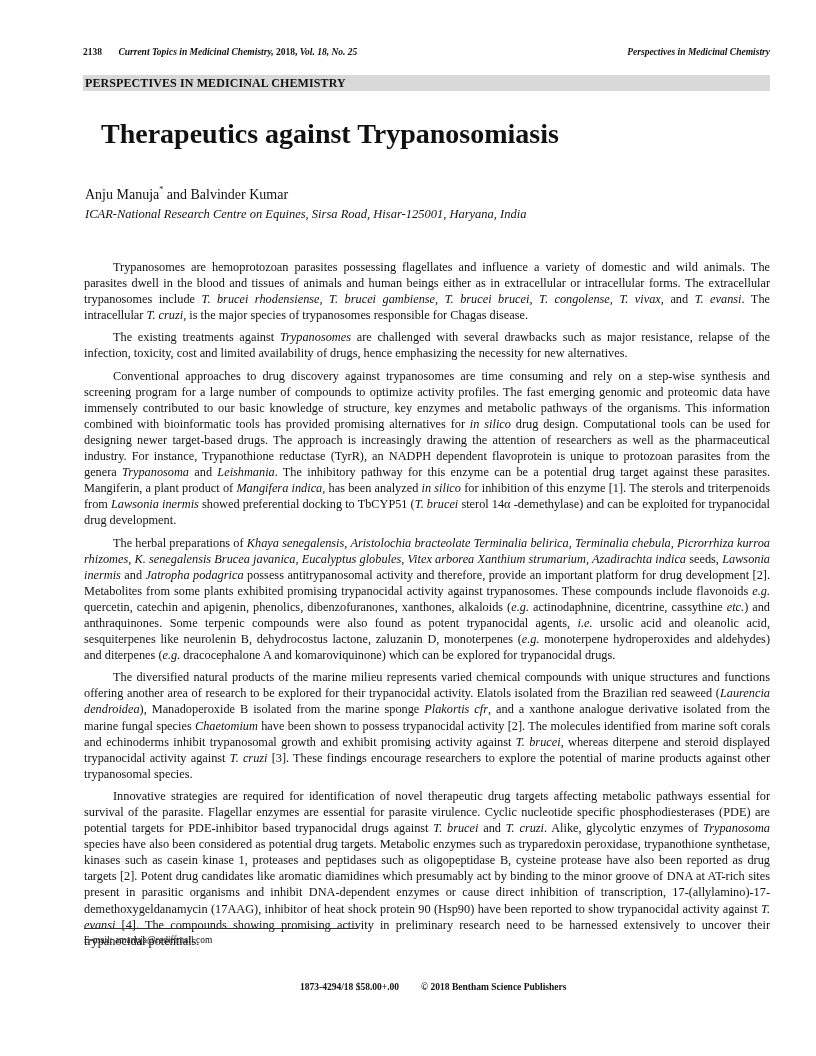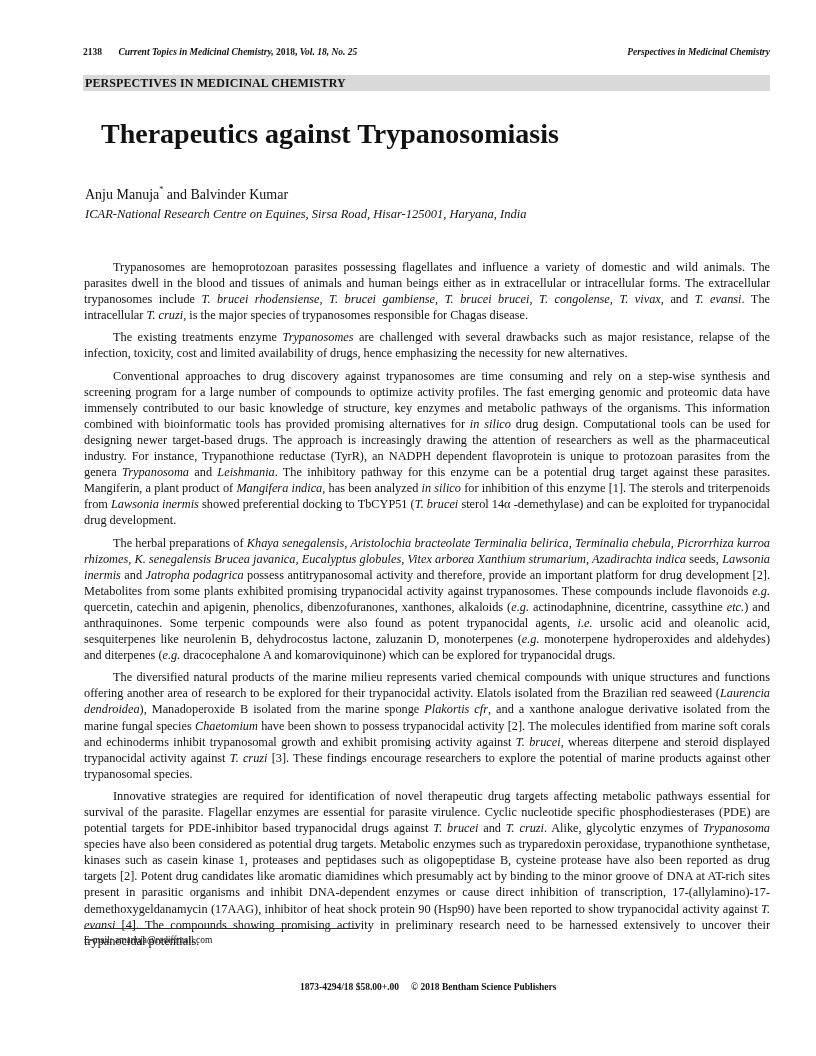--- a/index.html
+++ b/index.html
@@ -11,21 +11,21 @@
   .section-bar span { position: absolute; left: 2px; top: 1px; font-size: 12px; font-weight: bold; letter-spacing: 0.1px; }
   .title { position: absolute; left: 84px; top: 101px; font-size: 28px; font-weight: bold; margin: 17px; }
   .authors { position: absolute; left: 85px; top: 160px; font-size: 14px; margin-top: 25px; }
   .authors sup { font-size: 8px; vertical-align: 7px; }
   .affil { position: absolute; left: 85px; top: 207px; font-size: 12.5px; font-style: italic; }
   .abstract { position: absolute; left: 84px; top: 239px; width: 686px; font-size: 12.3px; line-height: 16.1px; text-align: justify; margin-top: 20px; }
   .abstract p { margin: 0 0 6px 0; text-indent: 29px; }
   .fn-rule { position: absolute; left: 84px; top: 928px; width: 274px; height: 1px; background: #333; }
   .footnote { position: absolute; left: 84px; top: 934px; font-size: 9.5px; line-height: 13px; }
   .copyright { position: absolute; left: 300px; top: 982px; font-size: 9.5px; font-weight: bold; }
-  .copyright span + span { margin-left: 12px; }
+  .copyright span + span { margin-left: 22px; }
 </style>
 </head>
 <body>
 
 <div class="running-head">
   <div class="left">
     <span class="page-no">2138</span>
     <i>Current Topics in Medicinal Chemistry,</i>
     <span>2018,</span>
     <i>Vol. 18, No. 25</i>
@@ -40,21 +40,21 @@
 <h1 class="title">Therapeutics against Trypanosomiasis</h1>
 
 <div class="authors">
   <span>Anju Manuja</span><sup>*</sup><span> and Balvinder Kumar</span>
 </div>
 
 <div class="affil">ICAR-National Research Centre on Equines, Sirsa Road, Hisar-125001, Haryana, India</div>
 
 <div class="abstract" id="abstract">
     <p><span>Trypanosomes are hemoprotozoan parasites possessing flagellates and influence a variety of domestic and wild animals. The parasites dwell in the blood and tissues of animals and human beings either as in extracellular or intracellular forms. The extracellular trypanosomes include </span><i>T. brucei rhodensiense, T. brucei gambiense, T. brucei brucei</i><span>, </span><i>T. congolense, T. vivax,</i><span> and </span><i>T. evansi</i><span>. The intracellular </span><i>T. cruzi,</i><span> is the major species of trypanosomes responsible for Chagas disease.</span></p>
-    <p><span>The existing treatments enzyme </span><i>Trypanosomes</i><span> are challenged with several drawbacks such as major resistance, relapse of the infection, toxicity, cost and limited availability of drugs, hence emphasizing the necessity for new alternatives.</span></p>
+    <p><span>The existing treatments against </span><i>Trypanosomes</i><span> are challenged with several drawbacks such as major resistance, relapse of the infection, toxicity, cost and limited availability of drugs, hence emphasizing the necessity for new alternatives.</span></p>
     <p><span>Conventional approaches to drug discovery against trypanosomes are time consuming and rely on a step-wise synthesis and screening program for a large number of compounds to optimize activity profiles. The fast emerging genomic and proteomic data have immensely contributed to our basic knowledge of structure, key enzymes and metabolic pathways of the organisms. This information combined with bioinformatic tools has provided promising alternatives for </span><i>in silico</i><span> drug design. Computational tools can be used for designing newer target-based drugs. The approach is increasingly drawing the attention of researchers as well as the pharmaceutical industry. For instance, Trypanothione reductase (TyrR), an NADPH dependent flavoprotein is unique to protozoan parasites from the genera </span><i>Trypanosoma</i><span> and </span><i>Leishmania</i><span>. The inhibitory pathway for this enzyme can be a potential drug target against these parasites. Mangiferin, a plant product of </span><i>Mangifera indica,</i><span> has been analyzed </span><i>in silico</i><span> for inhibition of this enzyme [1]. The sterols and triterpenoids from </span><i>Lawsonia inermis</i><span> showed preferential docking to TbCYP51 (</span><i>T. brucei</i><span> sterol 14α -demethylase) and can be exploited for trypanocidal drug development.</span></p>
     <p><span>The herbal preparations of </span><i>Khaya senegalensis, Aristolochia bracteolate Terminalia belirica, Terminalia chebula, Picrorrhiza kurroa rhizomes, K. senegalensis Brucea javanica, Eucalyptus globules, Vitex arborea Xanthium strumarium, Azadirachta indica</i><span> seeds, </span><i>Lawsonia inermis</i><span> and </span><i>Jatropha podagrica</i><span> possess antitrypanosomal activity and therefore, provide an important platform for drug development [2]. Metabolites from some plants exhibited promising trypanocidal activity against trypanosomes. These compounds include flavonoids </span><i>e.g.</i><span> quercetin, catechin and apigenin, phenolics, dibenzofuranones, xanthones, alkaloids (</span><i>e.g.</i><span> actinodaphnine, dicentrine, cassythine </span><i>etc.</i><span>) and anthraquinones. Some terpenic compounds were also found as potent trypanocidal agents, </span><i>i.e.</i><span> ursolic acid and oleanolic acid, sesquiterpenes like neurolenin B, dehydrocostus lactone, zaluzanin D, monoterpenes (</span><i>e.g.</i><span> monoterpene hydroperoxides and aldehydes) and diterpenes (</span><i>e.g.</i><span> dracocephalone A and komaroviquinone) which can be explored for trypanocidal drugs.</span></p>
     <p><span>The diversified natural products of the marine milieu represents varied chemical compounds with unique structures and functions offering another area of research to be explored for their trypanocidal activity. Elatols isolated from the Brazilian red seaweed (</span><i>Laurencia dendroidea</i><span>), Manadoperoxide B isolated from the marine sponge </span><i>Plakortis cfr</i><span>, and a xanthone analogue derivative isolated from the marine fungal species </span><i>Chaetomium</i><span> have been shown to possess trypanocidal activity [2]. The molecules identified from marine soft corals and echinoderms inhibit trypanosomal growth and exhibit promising activity against </span><i>T. brucei</i><span>, whereas diterpene and steroid displayed trypanocidal activity against </span><i>T. cruzi</i><span> [3]. These findings encourage researchers to explore the potential of marine products against other trypanosomal species.</span></p>
     <p><span>Innovative strategies are required for identification of novel therapeutic drug targets affecting metabolic pathways essential for survival of the parasite. Flagellar enzymes are essential for parasite virulence. Cyclic nucleotide specific phosphodiesterases (PDE) are potential targets for PDE-inhibitor based trypanocidal drugs against </span><i>T. brucei</i><span> and </span><i>T. cruzi</i><span>. Alike, glycolytic enzymes of </span><i>Trypanosoma</i><span> species have also been considered as potential drug targets. Metabolic enzymes such as tryparedoxin peroxidase, trypanothione synthetase, kinases such as casein kinase 1, proteases and peptidases such as oligopeptidase B, cysteine protease have also been reported as drug targets [2]. Potent drug candidates like aromatic diamidines which presumably act by binding to the minor groove of DNA at AT-rich sites present in parasitic organisms and inhibit DNA-dependent enzymes or cause direct inhibition of transcription, 17-(allylamino)-17- demethoxygeldanamycin (17AAG), inhibitor of heat shock protein 90 (Hsp90) have been reported to show trypanocidal activity against </span><i>T. evansi</i><span> [4]. The compounds showing promising activity in preliminary research need to be harnessed extensively to uncover their trypanocidal potentials.</span></p>
   </div>
 
 <div class="fn-rule"></div>
 
 <div class="footnote">
   <div><span>E-mail: </span><span>amanuja@rediffmail.com</span></div>

